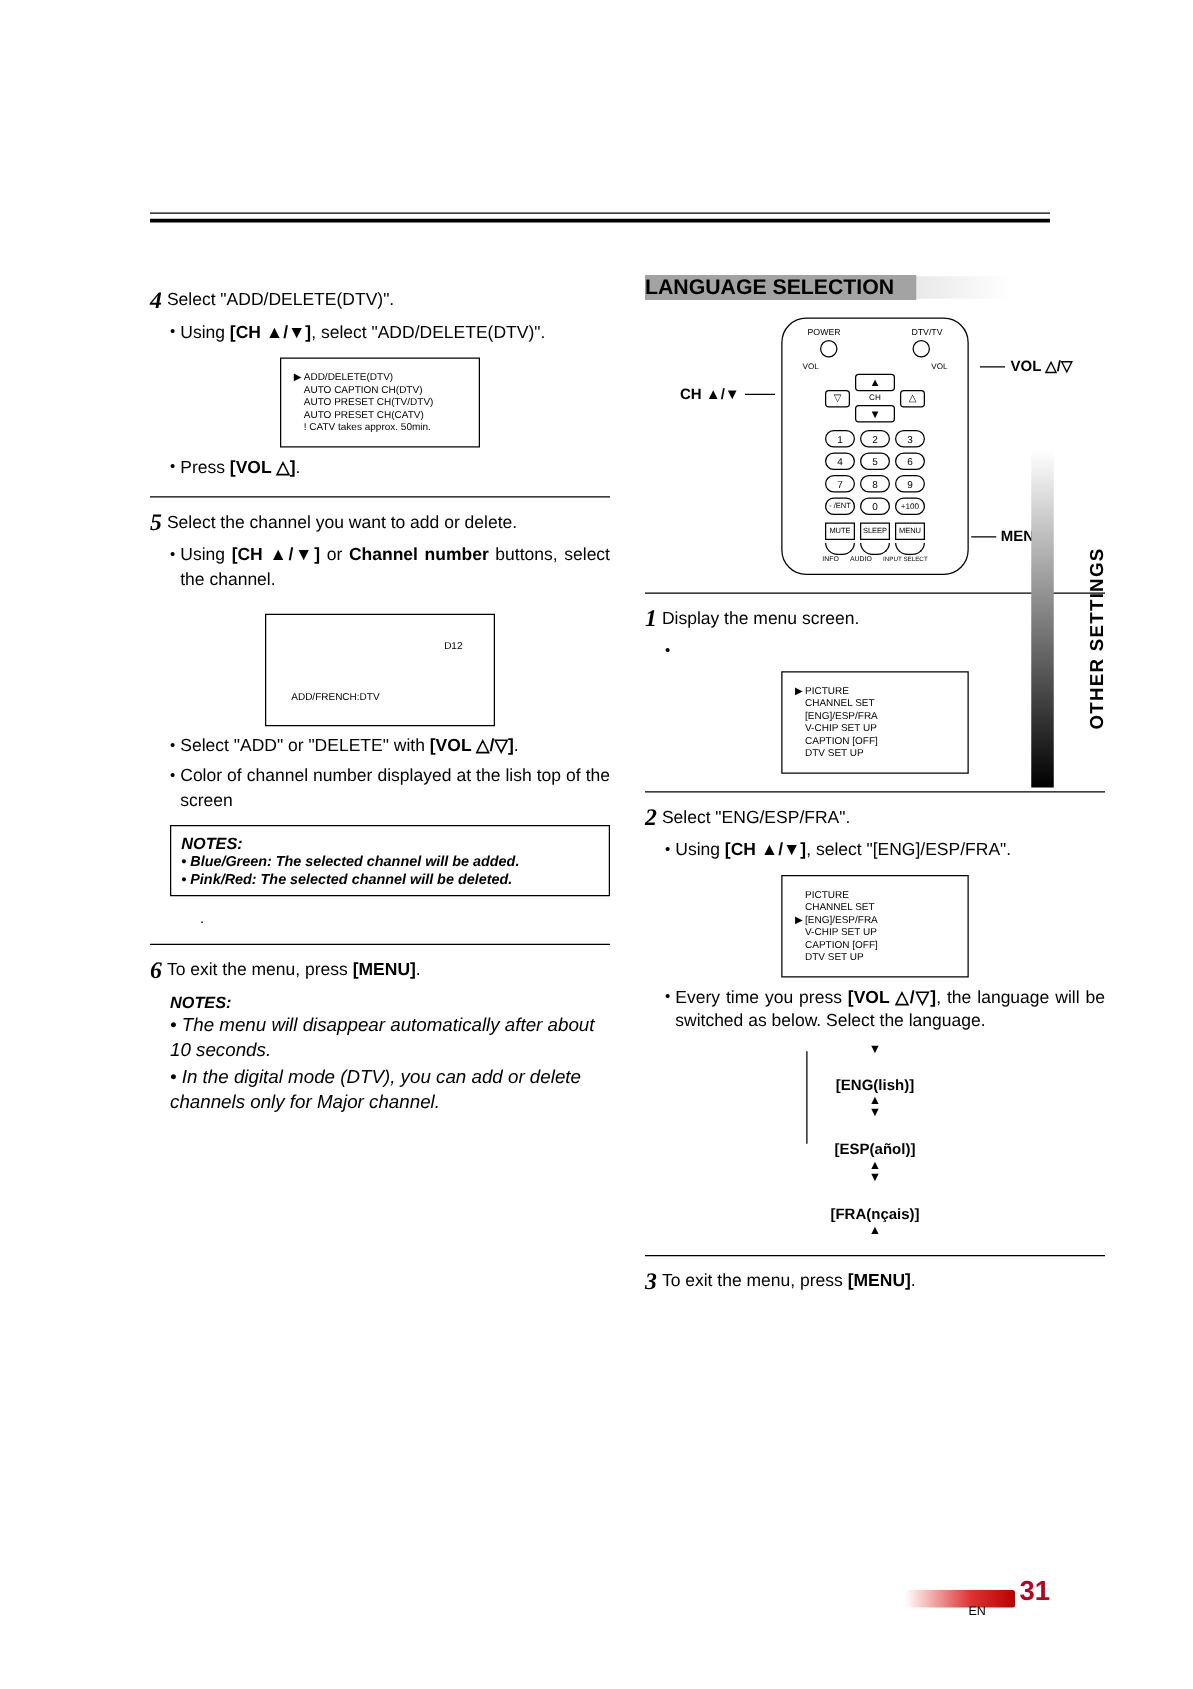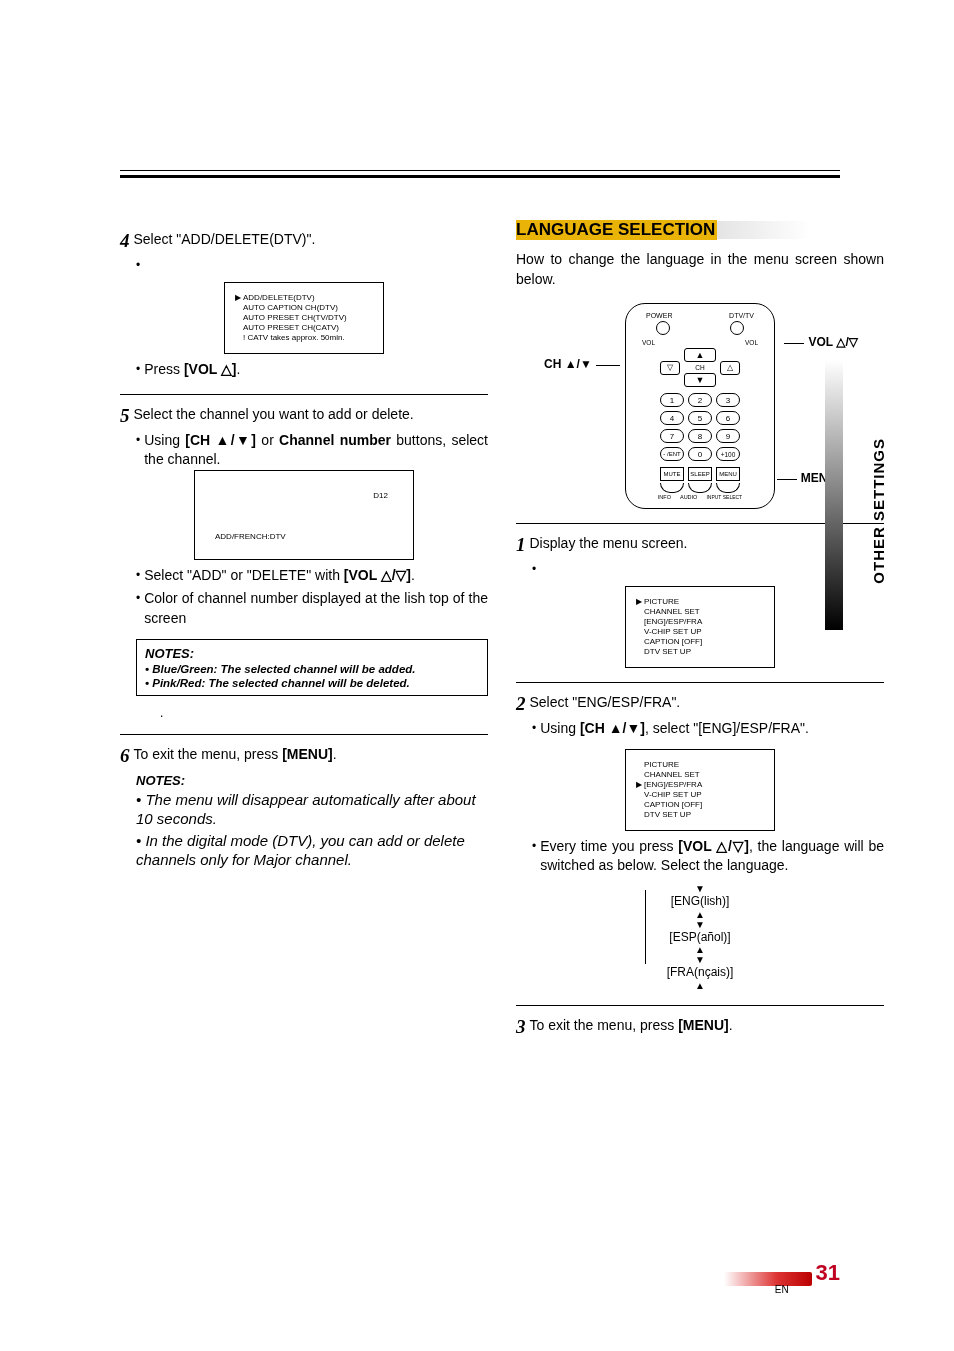--- a/index.html
+++ b/index.html
@@ -14,33 +14,33 @@
   .steprow { display: flex; align-items: flex-start; margin-top: 10px; }
   .steptext { font-size: 14px; line-height: 1.35; }
   .bulletrow { display: flex; align-items: flex-start; margin-left: 16px; margin-top: 4px; }
   .bullet { font-size: 12px; margin-right: 4px; margin-top: 2px; }
   .bultext { font-size: 14px; line-height: 1.4; text-align: justify; }
   .bold { font-weight: bold; }
   .menubox { border: 1px solid #000; width: 160px; margin: 10px auto 6px auto; padding: 10px 10px; font-size: 8px; line-height: 1.25; }
   .menubox .row { display:flex; }
   .menubox .mark { width: 8px; }
   .menubox .txt { }
-  .chanbox { border: 1px solid #000; width: 220px; margin: 0 auto 6px; padding: 8px; position: relative; height: 90px; }
+  .chanbox { border: 1px solid #000; width: 184px; margin: 18px auto 6px; padding: 8px; position: relative; height: 90px; }
   .chanbox .d { font-size: 8px; position: absolute; top: 20px; right: 25px; }
   .chanbox .ad { font-size: 8px; position: absolute; bottom: 18px; left: 20px; }
   .notesbox { border: 1px solid #000; margin: 10px 0 0 16px; padding: 6px 8px; font-size: 12px; }
   .notesbox .hdr { font-weight: bold; font-style: italic; font-size: 13px; }
   .notesbox .line { font-weight: bold; font-style: italic; font-size:11.5px; margin-top:2px;}
   .notesplain { margin: 6px 0 0 16px; font-size: 12px; }
   .notesplain .hdr { font-weight: bold; font-style: italic; font-size: 13px; }
   .notesplain .line { font-style: italic; font-size:15px; margin-top:2px; line-height:1.3;}
   
   .sectionhead { position: relative; margin-bottom: 10px; }
   .sectionhead .bar { height: 18px; background: linear-gradient(to right, #aaa 0%, #fff 80%); position: absolute; left:0; right:0; top:50%; transform:translateY(-50%); z-index:0; border-radius:1px;}
-  .sectionhead .t { position: relative; z-index:1; background:#eab308; display:inline-block; font-weight:bold; font-size:17px; padding-right:2px; }
+  .sectionhead .t { position: relative; z-index:1; background:#a3a3a3; display:inline-block; font-weight:bold; font-size:17px; padding-right:18px; }
   .para { font-size:14px; line-height:1.4; text-align: justify; margin-top:6px; }
   
   .remote-wrap { position: relative; width: 200px; margin: 14px auto 10px auto; }
   .remote { width: 150px; border:1px solid #000; border-radius:20px; padding:8px; margin: 0 auto; font-size:7px; background:#fff;}
   .remote .toplabels{ display:flex; justify-content:space-between; padding:0 12px 2px;}
   .remote .row1{ display:flex; justify-content:center; gap:60px;}
   .remote .pbtn{ width:14px;height:14px;border:1px solid #000;border-radius:50%;}
   .remote .midlabels{display:flex; justify-content:space-between; padding:4px 8px 0; font-size:6.5px;}
   .remote .ctrl{ display:flex; justify-content:center; align-items:center; gap:4px; margin-top:2px;}
   .remote .vbtn{ width:20px;height:14px;border:1px solid #000;border-radius:3px;display:flex;align-items:center;justify-content:center;font-size:8px;}
@@ -49,21 +49,21 @@
   .remote .chlab{ text-align:center; font-size:6.5px;}
   .remote .grid{ display:grid;grid-template-columns:repeat(3,24px);gap:4px;justify-content:center;margin-top:6px;}
   .remote .nbtn{ width:24px;height:14px;border:1px solid #000;border-radius:7px;display:flex;align-items:center;justify-content:center;font-size:8px;}
   .remote .brow{ display:flex;justify-content:center;gap:4px;margin-top:6px;}
   .remote .sq{ width:24px;height:14px;border:1px solid #000;display:flex;align-items:center;justify-content:center;font-size:6px;}
   .remote .arc{ width:24px;height:10px;border:1px solid #000;border-top:none;border-bottom-left-radius:12px;border-bottom-right-radius:12px;}
   .remote .alabs{display:flex;justify-content:center;gap:9px;font-size:5.5px;margin-top:1px;}
   .callout { position:absolute; font-size:12px; font-weight:bold; white-space:nowrap;}
   .callout .ln { display:inline-block; border-top:1px solid #000; vertical-align:middle;}
   .cycle { width:150px; margin: 8px auto; position:relative;}
-  .cycle .opt { text-align:center; font-size:12px; font-weight:normal; line-height:1.3; }
+  .cycle .opt { text-align:center; font-size:12px; font-weight:bold; line-height:1.3;margin-top:16px; }
   .cycle .arrU, .cycle .arrD { text-align:center; font-size:10px; line-height:1;}
   .cycle .vline { position:absolute; border-left:1px solid #000;}
   
   .sidetab { position:absolute; right:111px; top:360px; width:18px; height:270px; background:linear-gradient(to bottom,#fff 0%, #000 100%);}
   .sidetext { position:absolute; right:84px; top:438px; transform: rotate(-90deg); transform-origin: right top; font-weight:bold; font-size:15px; letter-spacing:1px; white-space:nowrap;}
   
   .footer { position:absolute; right:114px; bottom:56px; text-align:center;}
   .footer .accent{ display:inline-block; width:88px;height:14px;background:linear-gradient(to right,#fff 0%,#d33 60%,#b00 100%);vertical-align:bottom;margin-right:4px;border-radius:2px;}
   .footer .pn{ font-size:22px; font-weight:bold; color:#c00020; }
   .footer .en{ font-size:10px; margin-top:-2px;}
@@ -82,20 +82,23 @@
   <div class="columns">
 
     <div class="col">
 
       <div class="steprow">
         <span class="stepnum">4</span>
         <span class="steptext">Select "ADD/DELETE(DTV)".</span>
       </div>
       <div class="bulletrow">
         <span class="bullet">•</span>
+        <span class="bultext">
+          <span>Using </span><span class="bold">[CH ▲/▼]</span><span>, select "ADD/DELETE(DTV)".</span>
+        </span>
       </div>
 
       <div class="menubox">
         <div class="row">
             <span class="mark">▶</span>
             <span class="txt">ADD/DELETE(DTV)</span>
           </div>
         <div class="row">
             <span class="mark"></span>
             <span class="txt">AUTO CAPTION CH(DTV)</span>
@@ -174,21 +177,20 @@
 
     </div>
 
     <div class="col">
 
       <div class="sectionhead">
         <div class="bar"></div>
         <span class="t">LANGUAGE SELECTION</span>
       </div>
 
-      <div class="para">How to change the language in the menu screen shown below.</div>
 
       <div class="remote-wrap">
         <div class="callout" style="left:-56px; top:54px;">
           <span>CH ▲/▼</span><span class="ln" style="width:24px;margin-left:4px;"></span>
         </div>
         <div class="callout" style="right:-58px; top:32px;">
           <span class="ln" style="width:20px;margin-right:4px;"></span><span>VOL △/▽</span>
         </div>
         <div class="callout" style="right:-36px; top:168px;">
           <span class="ln" style="width:20px;margin-right:4px;"></span><span>MENU</span>

